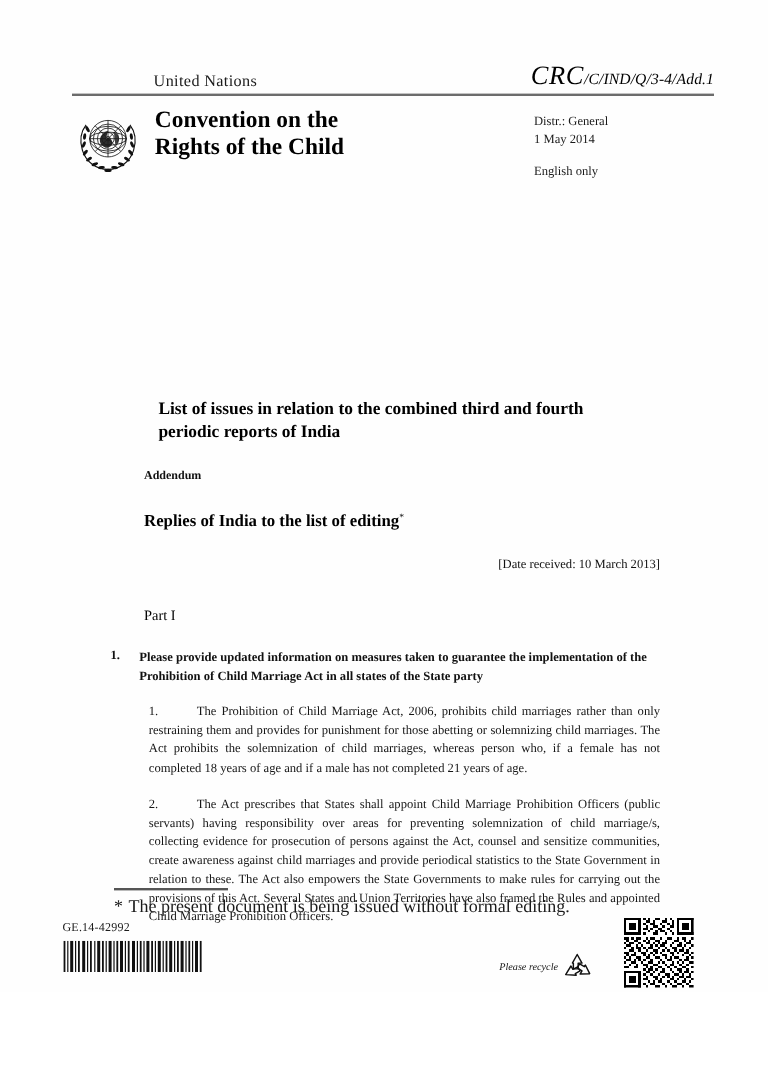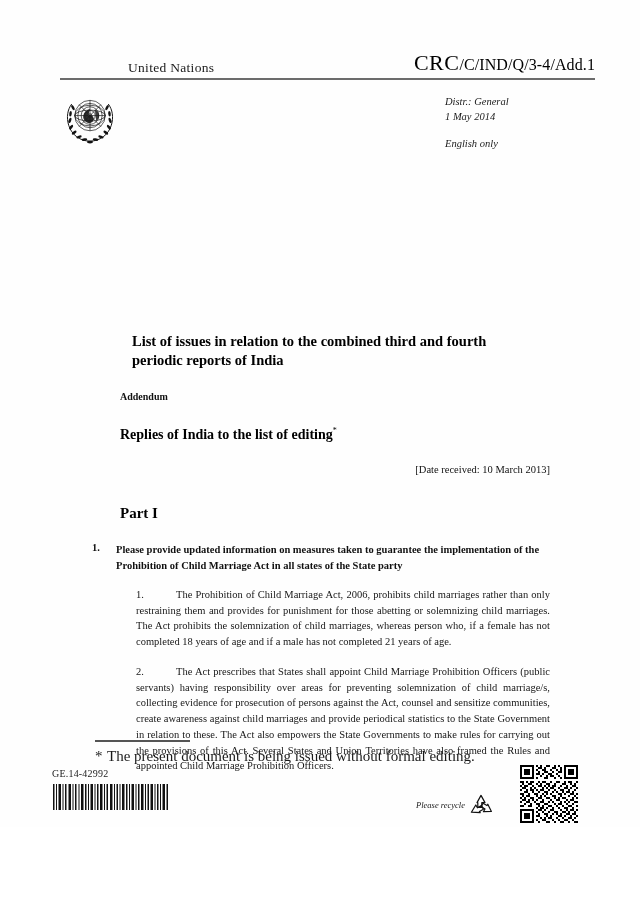--- a/index.html
+++ b/index.html
@@ -37,30 +37,31 @@
     font-family: "Liberation Serif", serif;
     font-size: 13.5px;
     letter-spacing: 0.3px;
     color: #1a1a1a;
     padding-left: 68px;
   }
   .symbol-wrap {
     display: flex;
     align-items: baseline;
     white-space: nowrap;
+    font-style: italic;
   }
   .symbol-main {
     font-family: "Liberation Serif", serif;
     font-size: 22px;
     letter-spacing: 0.5px;
     color: #000;
   }
   .symbol-sub {
     font-family: "Liberation Serif", serif;
-    font-size: 16px;
+    font-size: 13px;
     color: #000;
     letter-spacing: 0.1px;
   }
   .rule-thin {
     height: 1.5px;
     background: #6c6c6c;
     width: 535px;
   }
   .rule-thick {
     height: 2.5px;
@@ -93,21 +94,20 @@
     margin-top: 2px;
     color: #000;
   }
   .mast-right {
     font-family: "Liberation Serif", serif;
     font-size: 10.5px;
     line-height: 1.45;
     color: #1a1a1a;
     padding-top: 6px;
     width: 150px;
-    font-style: italic;
   }
   .mast-right .gap {
     height: 12px;
   }
 
   
   .committee {
     position: absolute;
     left: 60px;
     top: 228px;
@@ -156,22 +156,22 @@
     font-size: 8px;
     vertical-align: super;
     font-weight: normal;
   }
   .date-received {
     font-size: 10.5px;
     text-align: right;
     margin-top: 22px;
   }
   h3.part {
-    font-size: 15px;
-    font-weight: bold;
+    font-size: 12px;
+    font-weight: normal;
     margin: 30px 0 0 0;
     color: #000;
   }
 
   .question {
     display: flex;
     margin-top: 20px;
   }
   .q-num {
     width: 24px;
@@ -183,21 +183,21 @@
   .q-text {
     font-weight: bold;
     font-size: 10.5px;
     line-height: 1.46;
   }
 
   p.para {
     font-size: 10.5px;
     line-height: 1.5;
     text-align: justify;
-    margin: 14px 0 0 16px;
+    margin: 14px 0 0 4px;
     color: #161616;
   }
   p.para .pnum {
     display: inline-block;
     min-width: 40px;
   }
 
   
   .footnote {
     position: absolute;
@@ -324,20 +324,24 @@
             <ellipse cx="81" cy="61" rx="4.6" ry="2.1" transform="rotate(52 81 61)"></ellipse>
             <ellipse cx="76" cy="70" rx="4.6" ry="2.1" transform="rotate(36 76 70)"></ellipse>
             <ellipse cx="68" cy="77" rx="4.6" ry="2.1" transform="rotate(20 68 77)"></ellipse>
             <ellipse cx="59" cy="81.5" rx="4.6" ry="2.1" transform="rotate(8 59 81.5)"></ellipse>
             <ellipse cx="82" cy="39" rx="4.6" ry="2.1" transform="rotate(84 82 39)"></ellipse>
             <ellipse cx="78" cy="29" rx="4.6" ry="2.1" transform="rotate(-60 78 29)"></ellipse>
             <ellipse cx="50" cy="85.5" rx="5" ry="2.2"></ellipse>
           </g>
         </svg>
 
+        <div class="conv-title">
+          <div>Convention on the</div>
+          <div>Rights of the Child</div>
+        </div>
       </div>
 
       <div class="mast-right">
         <div>Distr.: General</div>
         <div>1 May 2014</div>
         <div class="gap"></div>
         <div>English only</div>
       </div>
     </div>
   </div>

